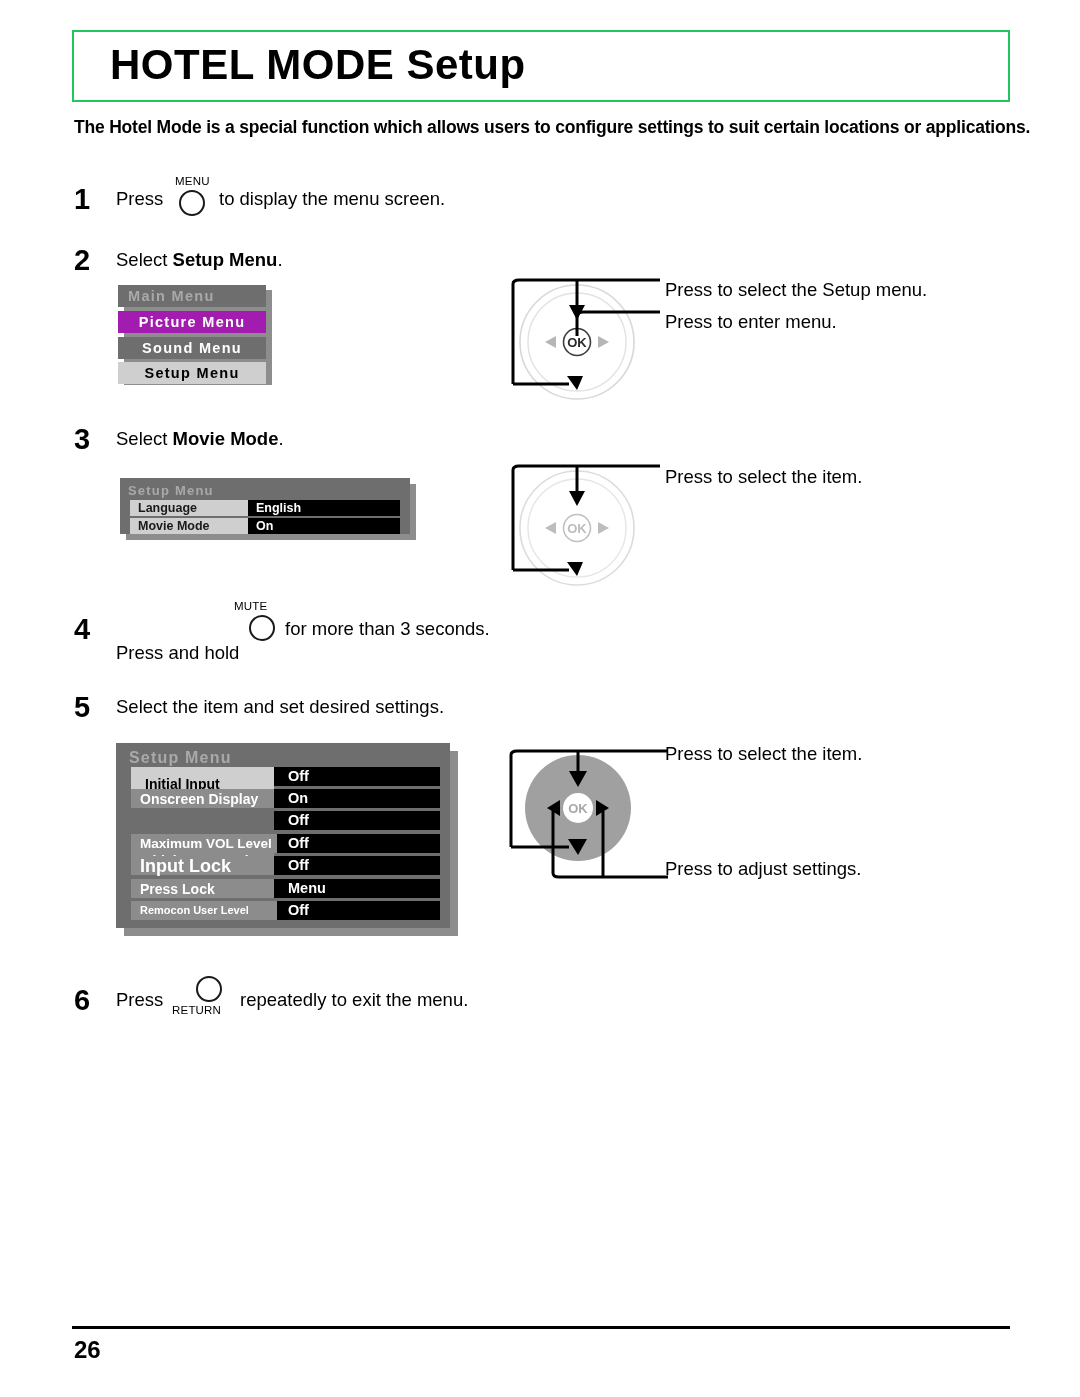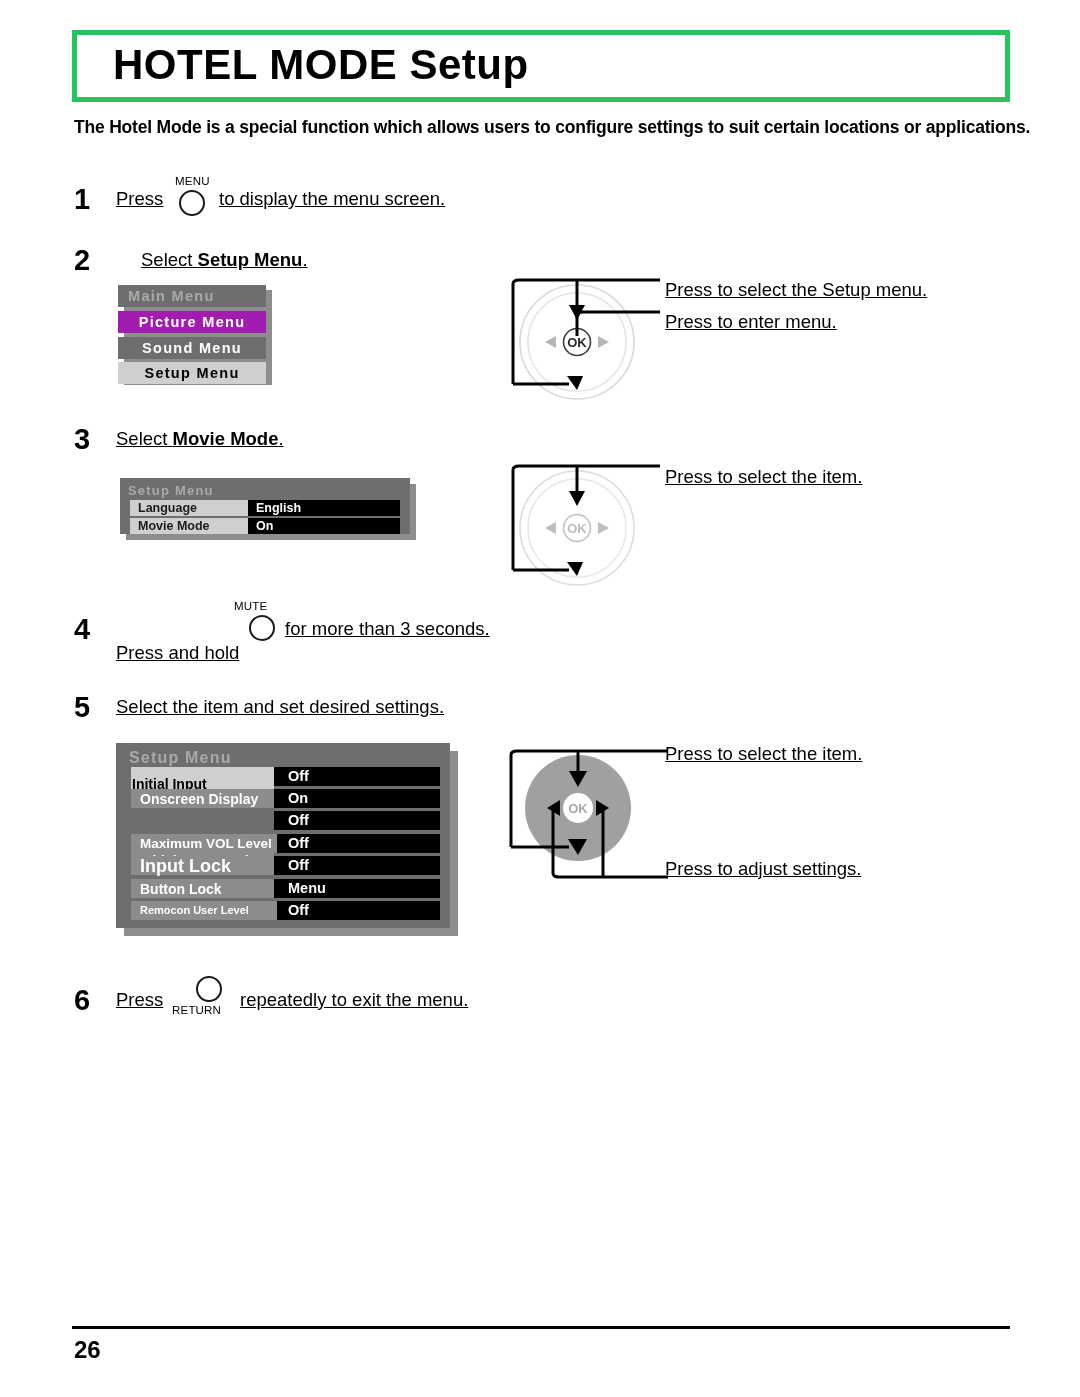--- a/index.html
+++ b/index.html
@@ -16,21 +16,21 @@
     overflow: hidden;
   }
 
   
   .title-box {
     position: absolute;
     left: 72px;
     top: 30px;
     width: 938px;
     height: 72px;
-    border: 5px solid #22c55e;
+    border: 2px solid #22c55e;
     box-sizing: border-box;
   }
   .title-text {
     position: absolute;
     left: 36px;
     top: 50%;
     transform: translateY(-52%);
     font-size: 42px;
     font-weight: bold;
     letter-spacing: 0.5px;
@@ -54,21 +54,20 @@
     position: absolute;
     font-size: 29px;
     font-weight: bold;
     line-height: 1;
   }
   .step-line {
     position: absolute;
     font-size: 18.5px;
     line-height: 1;
     white-space: nowrap;
-    text-decoration: underline;
   }
   .step-line b { font-weight: bold; }
 
   
   .rbtn {
     position: absolute;
     width: 26px;
     height: 26px;
     border: 2.3px solid #1a1a1a;
     border-radius: 50%;
@@ -160,21 +159,21 @@
 
 <div class="intro">The Hotel Mode is a special function which allows users to configure settings to suit certain locations or applications.</div>
 
 <div class="step-num" style="left:74px; top:185px;">1</div>
 <div class="step-line" style="left:116px; top:190px;">Press</div>
 <div class="rbtn-cap" style="left:175px; top:176px;">MENU</div>
 <div class="rbtn" style="left:179px; top:190px;"></div>
 <div class="step-line" style="left:219px; top:190px;">to display the menu screen.</div>
 
 <div class="step-num" style="left:74px; top:246px;">2</div>
-<div class="step-line" style="left:116px; top:251px;margin-left:25px;">
+<div class="step-line" style="left:116px; top:251px;">
   <span>Select </span><b>Setup Menu</b><span>.</span>
 </div>
 
 <div>
   <div class="osd-shadow" style="left:124px; top:290px; width:148px; height:95px;"></div>
 
   <div class="mm-item" style="left:118px; top:285px; width:148px; height:22px; background:#6e6e6e; justify-content:flex-start; padding-left:10px;">
     <span style="color:#a9a9a9;">Main Menu</span>
   </div>
 
@@ -263,36 +262,36 @@
 
 <div class="step-num" style="left:74px; top:693px;">5</div>
 <div class="step-line" style="left:116px; top:698px;">Select the item and set desired settings.</div>
 
 <div>
   <div class="osd-shadow" style="left:124px; top:751px; width:334px; height:185px;"></div>
   <div class="osd-body" style="left:116px; top:743px; width:334px; height:185px;"></div>
 
   <div class="osd-title" style="left:129px; top:750px; font-size:16px;">Setup Menu</div>
 
-  <div class="osd-label" style="left:131px; top:767px; width:143px; height:33px; background:#cfcfcf; color:#000000; font-size:14px; padding-left:1px;">Initial Input</div>
+  <div class="osd-label" style="left:131px; top:767px; width:143px; height:33px; background:#cfcfcf; color:#000000; font-size:14px; padding-left:14px;">Initial Input</div>
   <div class="osd-value" style="left:274px; top:767px; width:166px; height:19px; font-size:14.5px; padding-left:14px;">Off</div>
 
   <div class="osd-label" style="left:131px; top:789px; width:143px; height:19px; background:#8c8c8c; color:#ffffff; font-size:14px; padding-left:9px;">Onscreen Display</div>
   <div class="osd-value" style="left:274px; top:789px; width:166px; height:19px; font-size:14.5px; padding-left:14px;">On</div>
 
   <div class="osd-label" style="left:131px; top:811px; width:143px; height:19px; background:#8c8c8c; color:#ffffff; font-size:14px; padding-left:9px;margin-top:40px;">Initial VOL Level</div>
   <div class="osd-value" style="left:274px; top:811px; width:166px; height:19px; font-size:14.5px; padding-left:14px;">Off</div>
 
   <div class="osd-label" style="left:131px; top:834px; width:150px; height:19px; background:#8c8c8c; color:#ffffff; font-size:13.5px; padding-left:9px;">Maximum VOL Level</div>
   <div class="osd-value" style="left:277px; top:834px; width:163px; height:19px; font-size:14.5px; padding-left:11px;">Off</div>
 
   <div class="osd-label" style="left:131px; top:856px; width:143px; height:19px; background:#8c8c8c; color:#ffffff; font-size:18px; padding-left:9px;">Input Lock</div>
   <div class="osd-value" style="left:274px; top:856px; width:166px; height:19px; font-size:14.5px; padding-left:14px;">Off</div>
 
-  <div class="osd-label" style="left:131px; top:879px; width:143px; height:19px; background:#8c8c8c; color:#ffffff; font-size:14px; padding-left:9px;">Button Lock</div>
+  <div class="osd-label" style="left:131px; top:879px; width:143px; height:19px; background:#8c8c8c; color:#ffffff; font-size:14px; padding-left:9px;">Press Lock</div>
   <div class="osd-value" style="left:274px; top:879px; width:166px; height:19px; font-size:14.5px; padding-left:14px;">Menu</div>
 
   <div class="osd-label" style="left:131px; top:901px; width:150px; height:19px; background:#8c8c8c; color:#ffffff; font-size:11px; padding-left:9px;">Remocon User Level</div>
   <div class="osd-value" style="left:277px; top:901px; width:163px; height:19px; font-size:14.5px; padding-left:11px;">Off</div>
 </div>
 
 <div class="dpad" style="left:505px; top:745px;">
   <svg width="170" height="145" viewBox="0 0 170 145">
 
     <circle cx="73" cy="63" r="53" fill="#a0a0a0"></circle>

